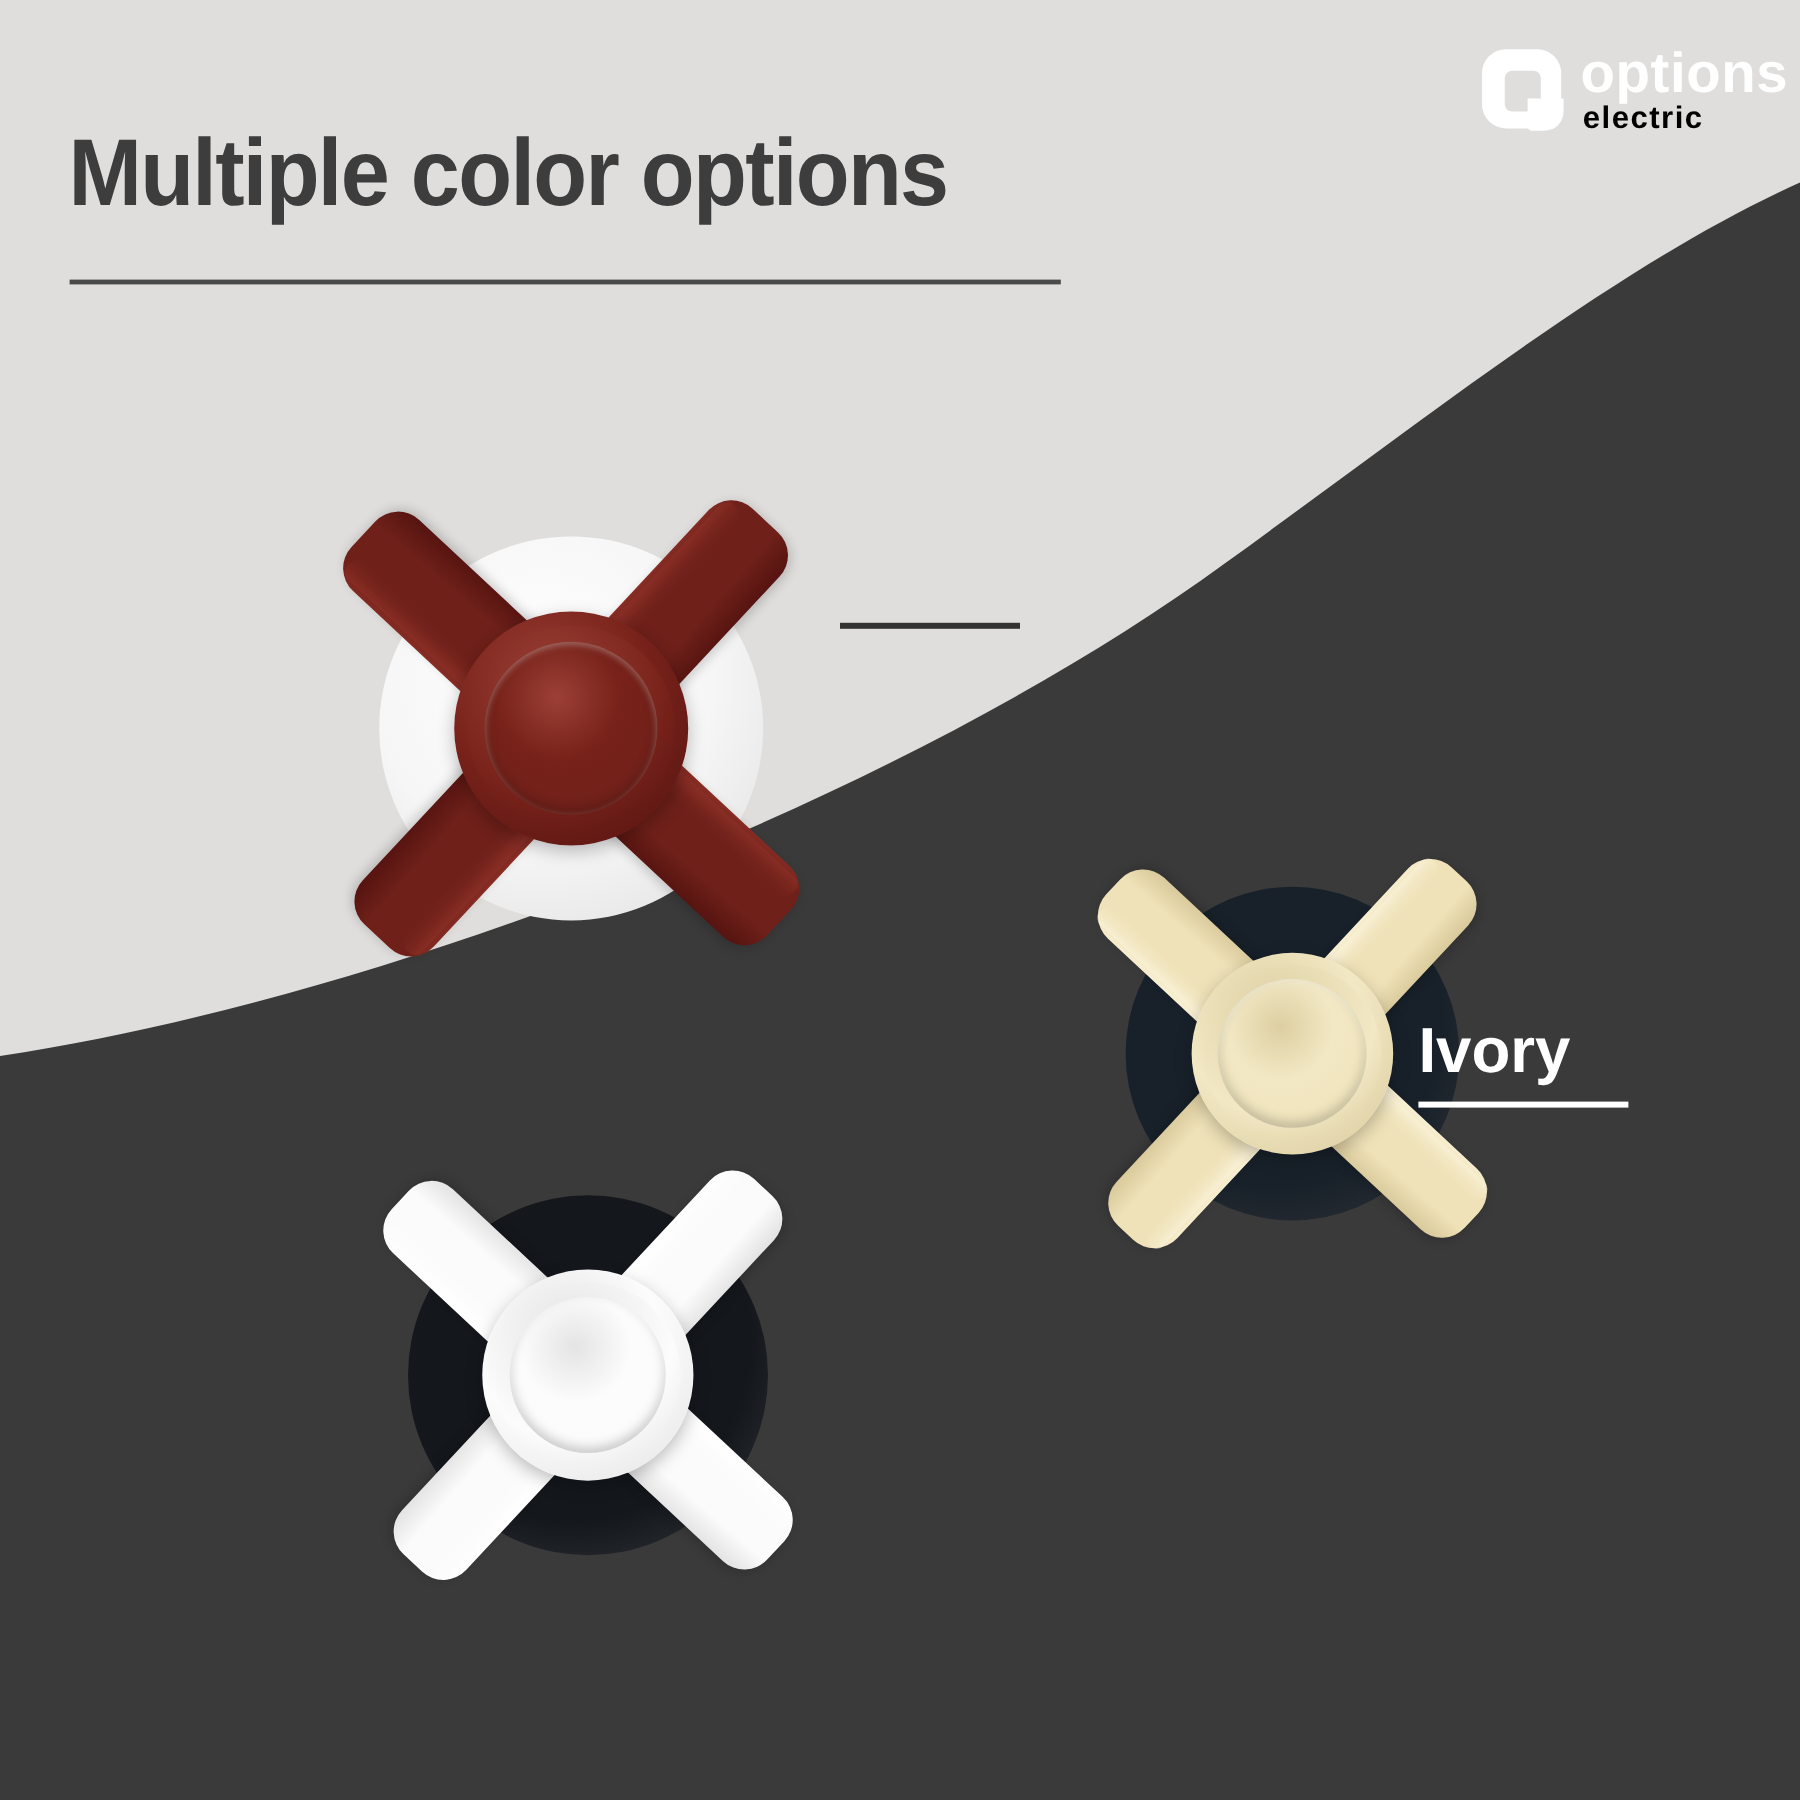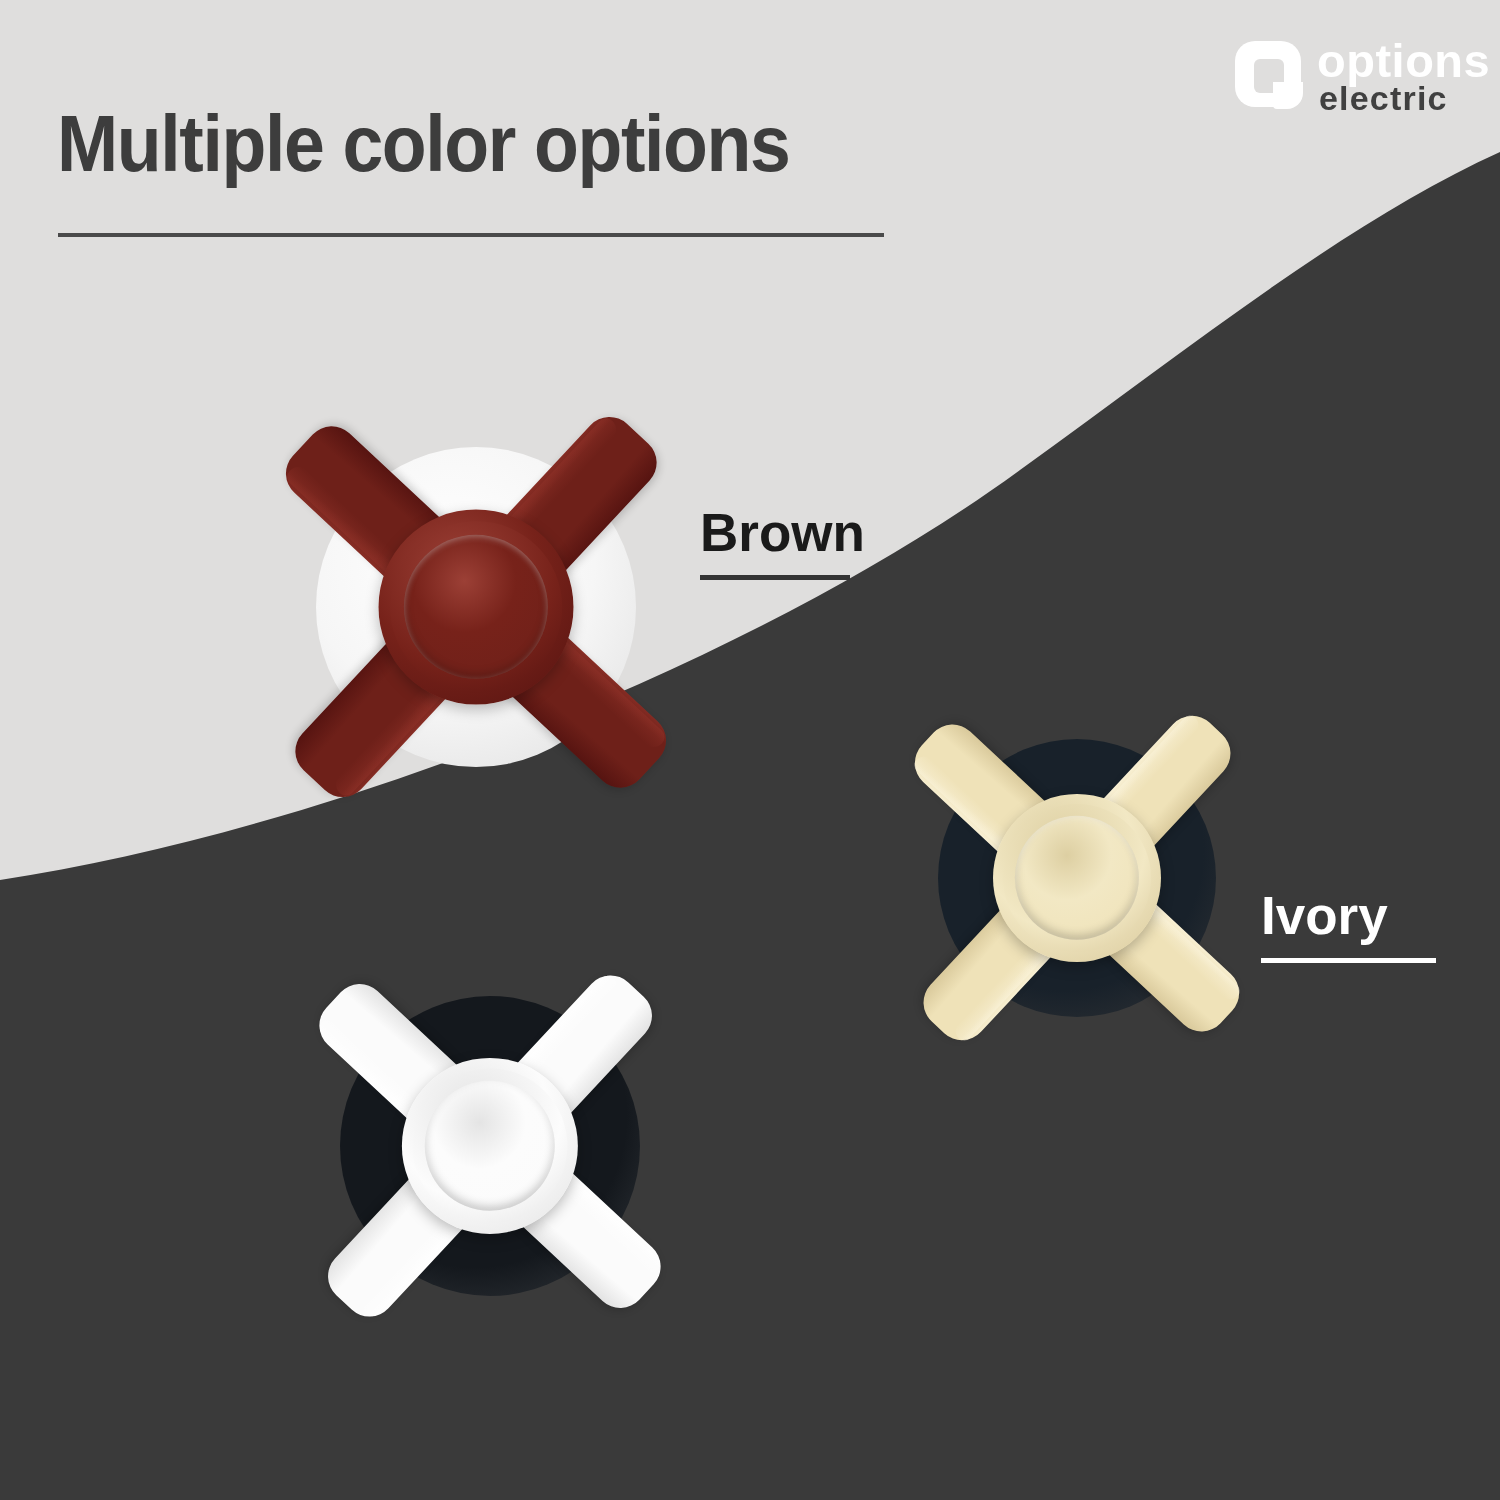--- a/index.html
+++ b/index.html
@@ -41,21 +41,21 @@
     position:absolute;left:38px;top:44px;width:30px;height:27px;
     background:#ffffff;border-radius:0 0 16px 4px;
   }
   .logo-word{
     position:absolute;left:82px;top:-2px;
     font-size:47px;font-weight:bold;color:#ffffff;letter-spacing:0.5px;
     line-height:50px;
   }
   .logo-sub{
     position:absolute;left:84px;top:46px;
-    font-size:34px;font-weight:bold;color:#404040;letter-spacing:1.2px;
+    font-size:26px;font-weight:bold;color:#000000;letter-spacing:1.2px;
     line-height:28px;
   }
 
   
   .fan{position:absolute;}
   .fan-halo{
     position:absolute;border-radius:50%;
   }
   .blade{
     position:absolute;left:50%;top:50%;
@@ -212,23 +212,22 @@
           <div class="rivet" style="left: 33.1467px; top: 40.796px; width: 7.99px; height: 7.99px; background: radial-gradient(circle at 35% 30%, rgb(218, 218, 218) 0%, rgba(0, 0, 0, 0.22) 100%);"></div>
           <div class="rivet" style="left: 44.9085px; top: 29.14px; width: 7.99px; height: 7.99px; background: radial-gradient(circle at 35% 30%, rgb(218, 218, 218) 0%, rgba(0, 0, 0, 0.22) 100%);"></div>
         </div>
         <div class="hub-ring" style="width: 176.25px; height: 176.25px; background: radial-gradient(circle at 38% 30%, rgb(228, 228, 228) 0%, rgb(252, 252, 252) 48%, rgb(226, 226, 226) 100%); box-shadow: rgba(0, 0, 0, 0.25) 0px 5px 14px;"></div>
         <div class="hub-ring" style="width: 155.1px; height: 155.1px; background: radial-gradient(circle at 40% 28%, rgb(228, 228, 228) 0%, rgb(252, 252, 252) 60%, rgb(226, 226, 226) 100%);"></div>
         <div class="hub" style="width: 130.425px; height: 130.425px; background: radial-gradient(circle at 42% 32%, rgb(228, 228, 228) 0%, rgb(252, 252, 252) 40%, rgb(251, 251, 251) 95%); box-shadow: rgba(255, 255, 255, 0.35) 0px 2px 6px inset, rgba(0, 0, 0, 0.22) 0px -4px 10px inset;"></div>
       </div>
     </div>
 
   <div class="swatch-label" style="left:700px;top:505px;">
-    <div class="swatch-name" style="color: rgb(26, 26, 26);">Brown</div>
     <div class="swatch-rule" id="rule-brown" style="background: rgb(51, 51, 51); width: 150px;"></div>
   </div>
 
-  <div class="swatch-label" style="left:1261px;top:848px;margin-top:40px;">
+  <div class="swatch-label" style="left:1182px;top:848px;">
     <div class="swatch-name" style="color: rgb(255, 255, 255);">Ivory</div>
     <div class="swatch-rule" id="rule-ivory" style="background: rgb(255, 255, 255); width: 175px;"></div>
   </div>
 
 
 </div>
 
 </body></html>

